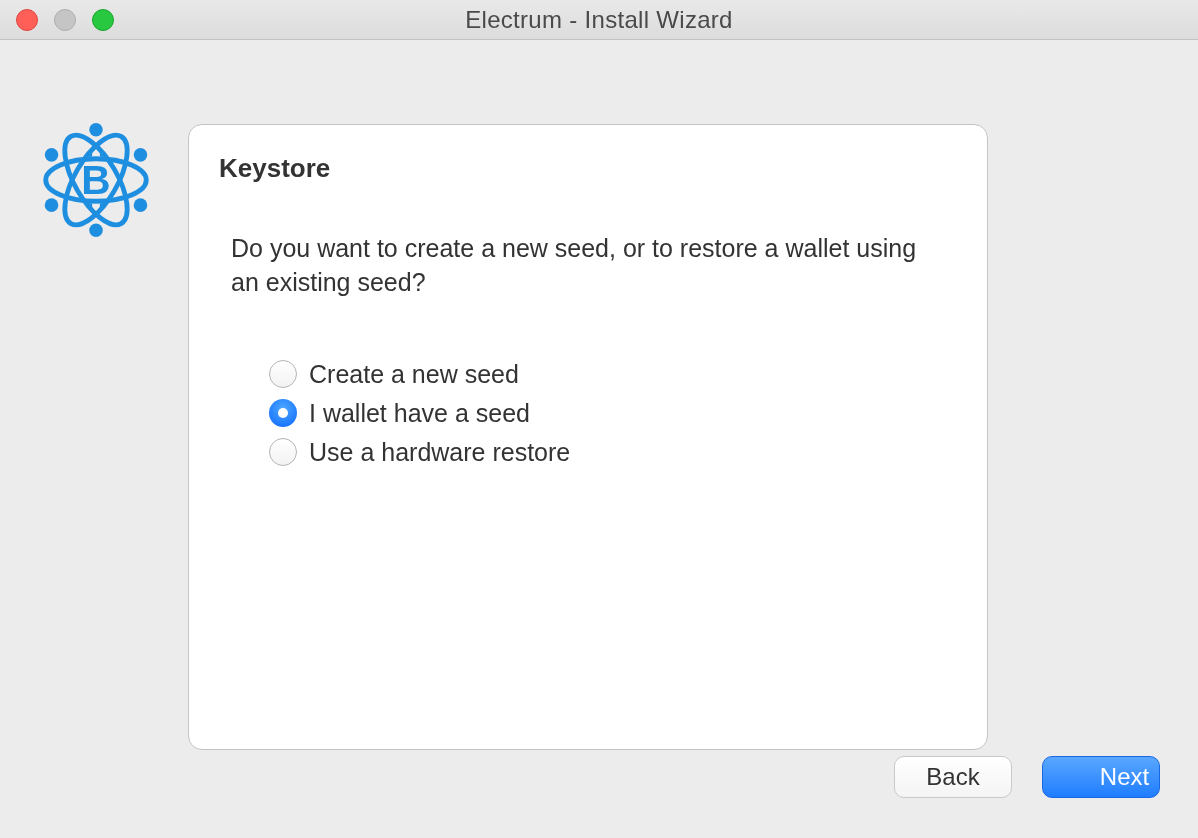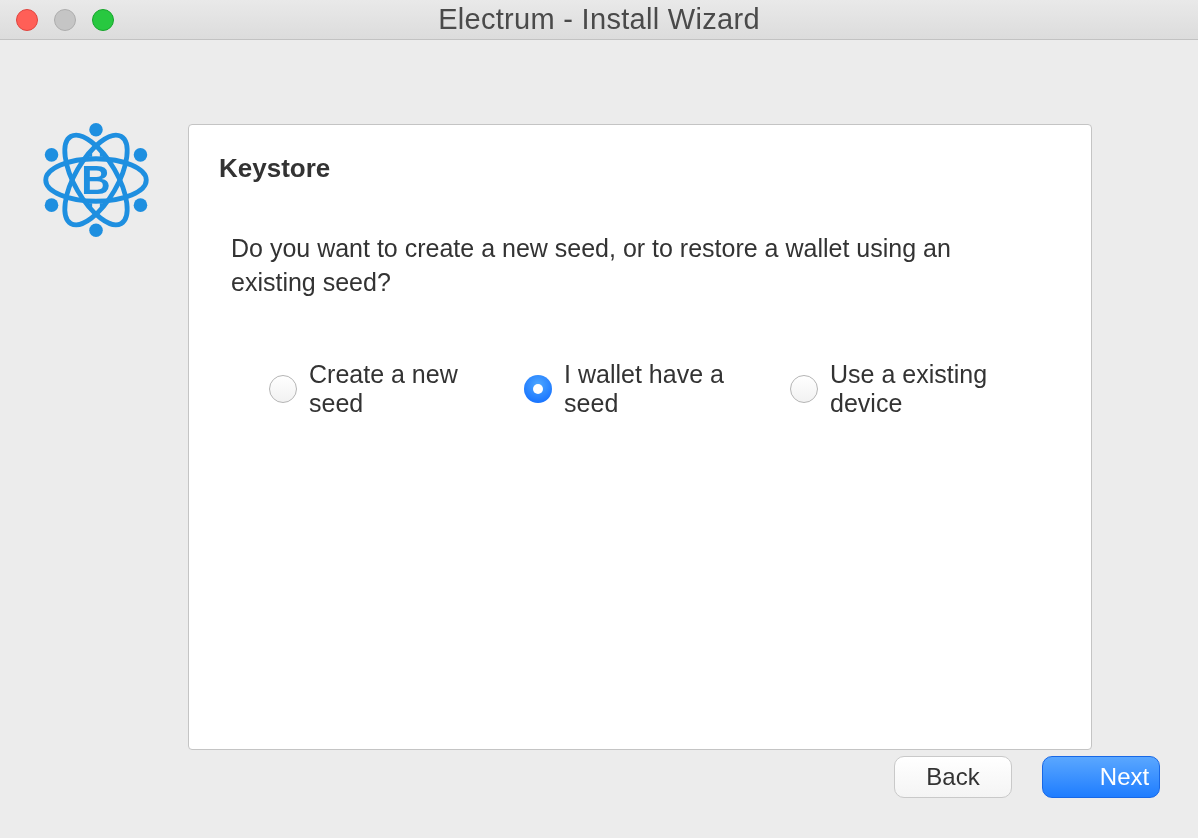--- a/index.html
+++ b/index.html
@@ -31,21 +31,21 @@
   .traffic .dot {
     width: 22px; height: 22px;
     border-radius: 50%;
   }
   .dot.close { background: #ff5f57; border: 1px solid #e0443e; }
   .dot.min   { background: #c5c5c5; border: 1px solid #adadad; }
   .dot.zoom  { background: #28c840; border: 1px solid #17a52c; }
   .title {
     width: 100%;
     text-align: center;
-    font-size: 29px;
+    font-size: 24px;
     color: #4a4a4a;
     letter-spacing: 0.3px;
   }
 
   
   .window-body {
     position: relative;
     width: 100%;
     height: 798px;
     background: #ececec;
@@ -56,25 +56,25 @@
     left: 38px;
     top: 82px;
     width: 116px;
     height: 116px;
   }
 
   .panel {
     position: absolute;
     left: 188px;
     top: 84px;
-    width: 904px;
+    width: 800px;
     height: 626px;
     background: #ffffff;
     border: 1px solid #c4c4c4;
-    border-radius: 4px;
+    border-radius: 14px;
     padding: 28px 30px;
   }
 
   .panel-title {
     font-size: 26px;
     font-weight: 700;
     color: #333;
     margin-bottom: 48px;
   }
 
@@ -83,21 +83,21 @@
     color: #333;
     line-height: 1.35;
     margin-left: 12px;
     margin-right: 24px;
     margin-bottom: 60px;
   }
 
   .radios {
     margin-left: 50px;
     display: flex;
-    flex-direction: row;
+    flex-direction: column;
     gap: 10px;
   }
 
   .radio-row {
     display: flex;
     align-items: center;
     gap: 12px;
     font-size: 25px;
     color: #333;
     cursor: default;
@@ -199,21 +199,21 @@
       <div class="radio-row">
         <div class="radio"></div>
         <span>Create a new seed</span>
       </div>
       <div class="radio-row">
         <div class="radio selected"></div>
         <span>I wallet have a seed</span>
       </div>
       <div class="radio-row">
         <div class="radio"></div>
-        <span>Use a existing device</span>
+        <span>Use a hardware restore</span>
       </div>
     </div>
   </div>
 
   <div class="buttons">
     <div class="btn secondary">Back</div>
     <div class="btn primary">Next</div>
   </div>
 
 </div>

